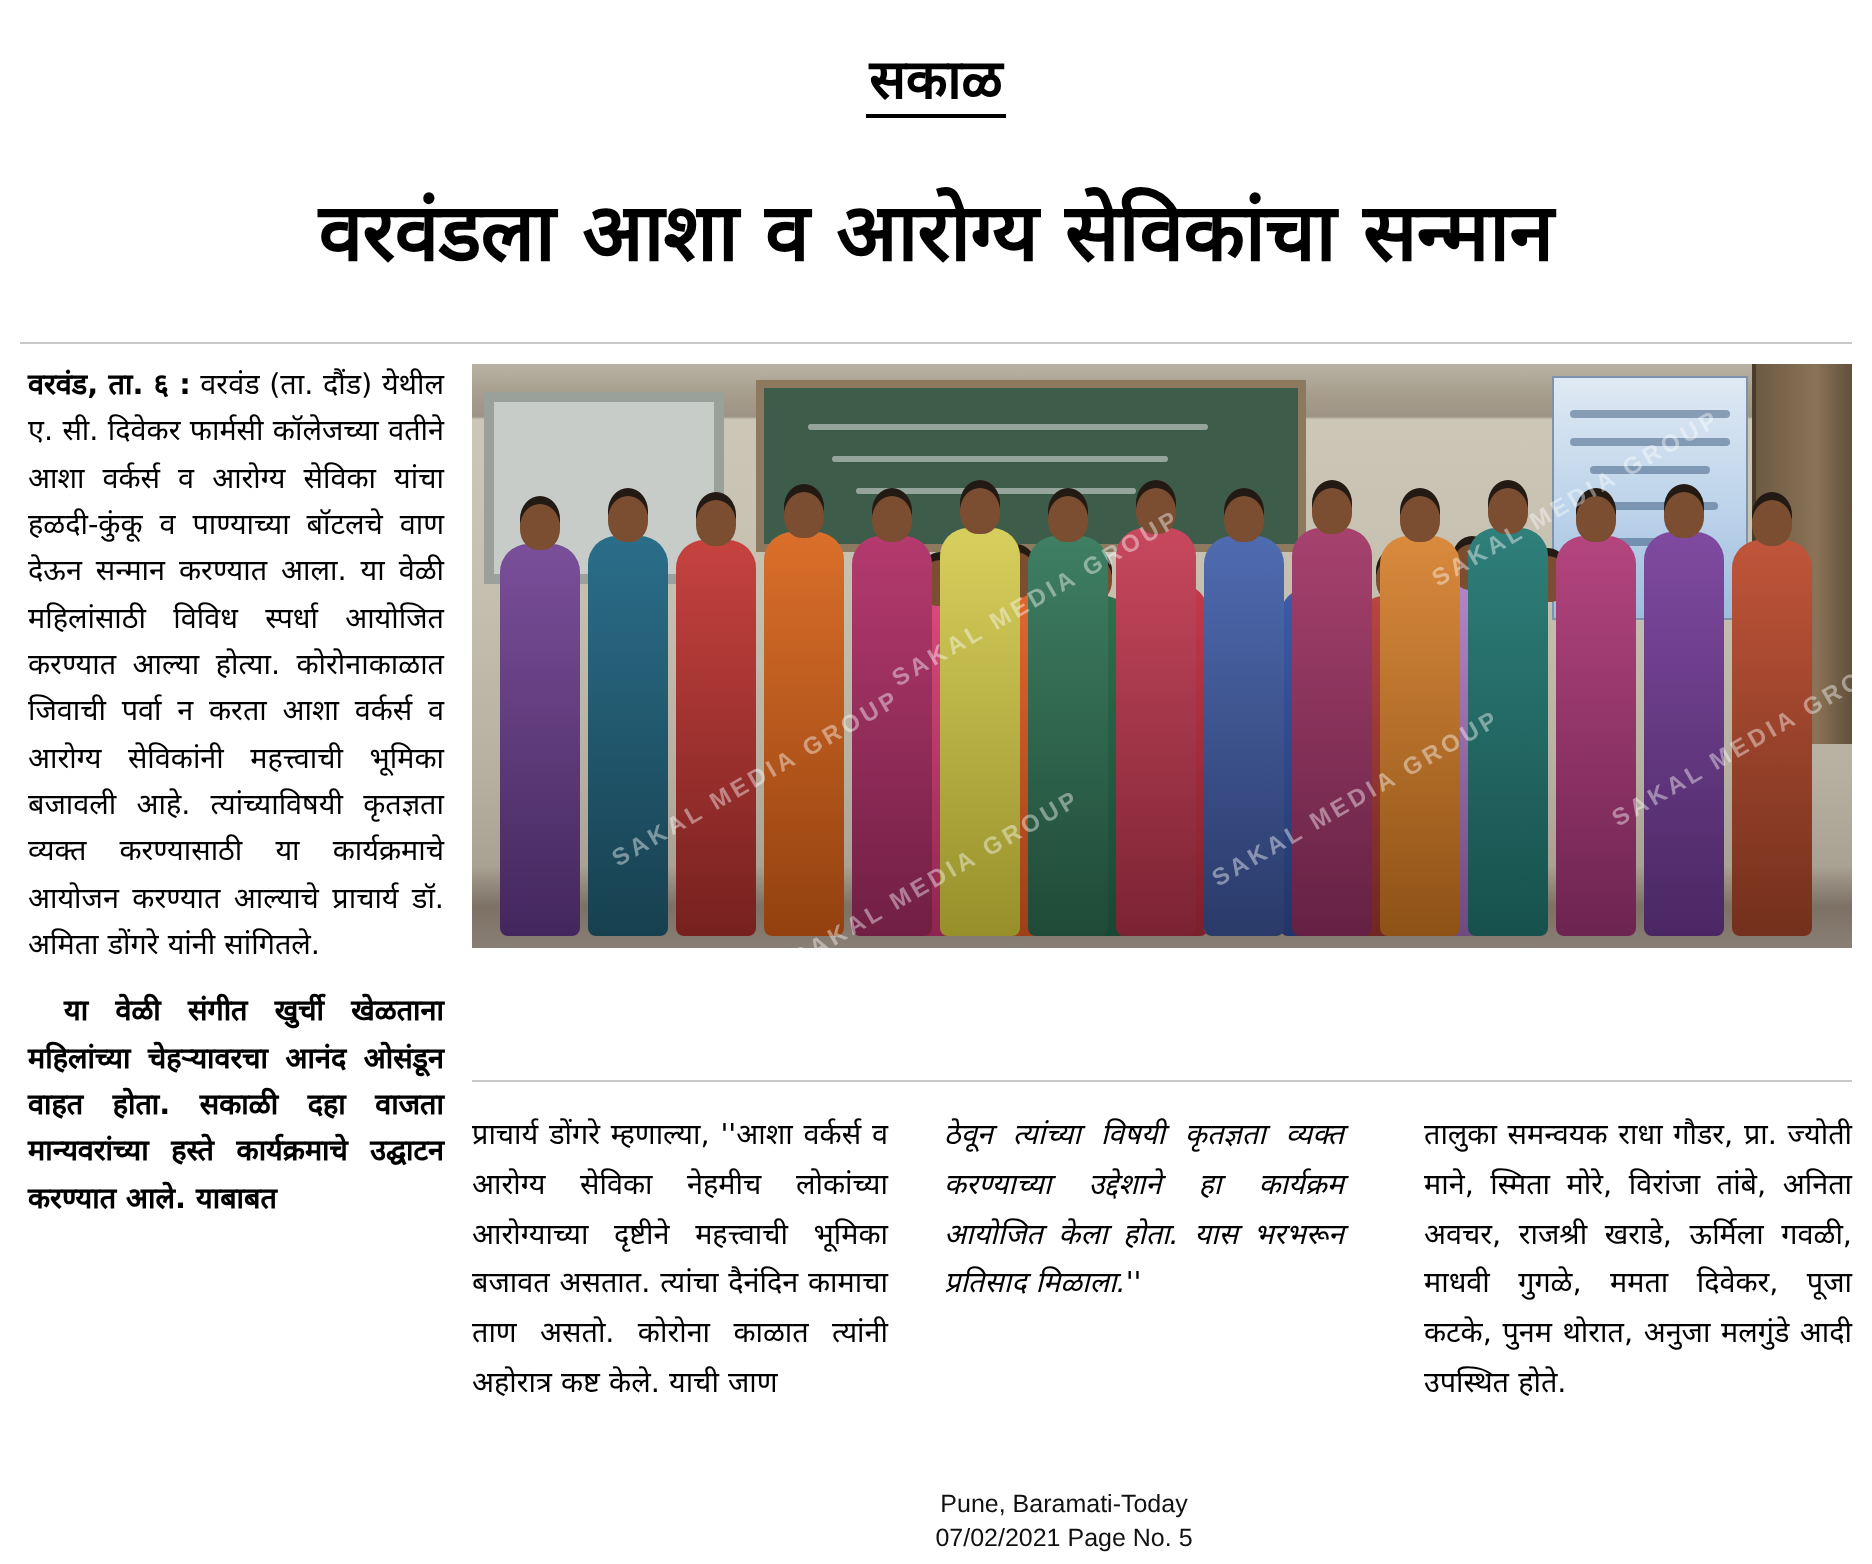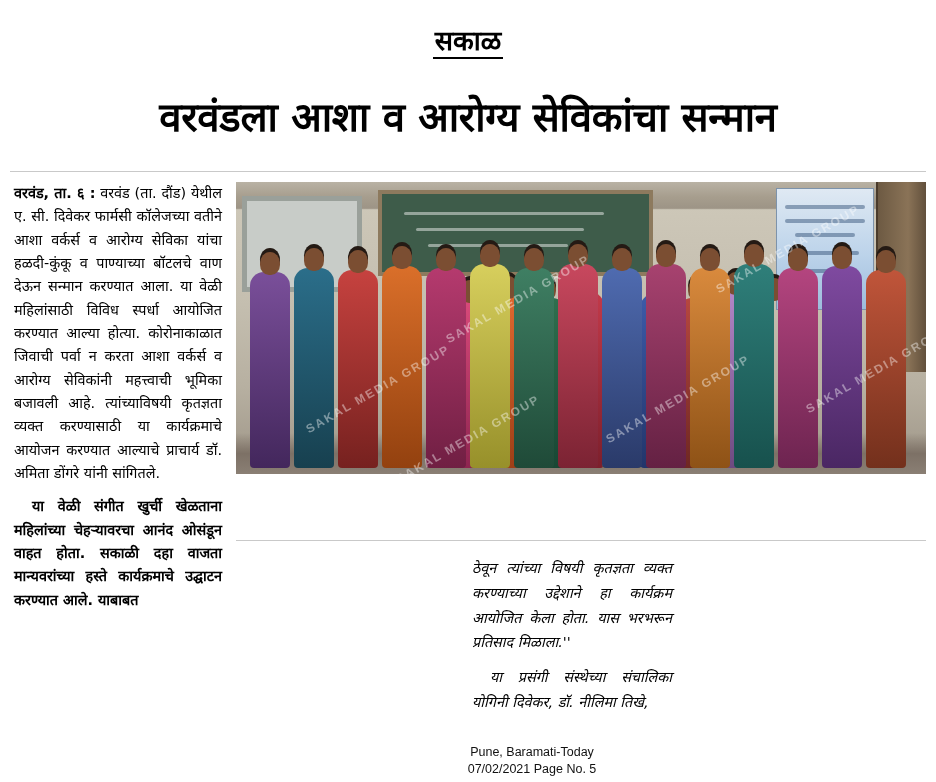--- a/index.html
+++ b/index.html
@@ -363,23 +363,28 @@
       <span class="watermark" style="left:360px; top:210px;">SAKAL MEDIA GROUP</span>
       <span class="watermark" style="left:470px; top:60px;">SAKAL MEDIA GROUP</span>
       <span class="watermark" style="left:560px; top:180px;">SAKAL MEDIA GROUP</span>
       <span class="watermark" style="left:150px; top:250px;">SAKAL MEDIA GROUP</span>
     </div>
   </div>
 
 
   <div class="rule-mid"></div>
 
+  <div class="col col-2">
+    <p>प्राचार्य डोंगरे म्हणाल्या, ''आशा वर्कर्स व आरोग्य सेविका नेहमीच लोकांच्या आरोग्याच्या दृष्टीने महत्त्वाची भूमिका बजावत असतात. त्यांचा दैनंदिन कामाचा ताण असतो. कोरोना काळात त्यांनी अहोरात्र कष्ट केले. याची जाण</p>
+  </div>
   <div class="col col-3">
     <p>ठेवून त्यांच्या विषयी कृतज्ञता व्यक्त करण्याच्या उद्देशाने हा कार्यक्रम आयोजित केला होता. यास भरभरून प्रतिसाद मिळाला.''</p>
-    <p>या प्रसंगी संस्थेच्या संचालिका योगिनी दिवेकर, डॉ. नीलिमा तिखे,</p>
+  </div>
+  <div class="col col-4">
+    <p>तालुका समन्वयक राधा गौडर, प्रा. ज्योती माने, स्मिता मोरे, विरांजा तांबे, अनिता अवचर, राजश्री खराडे, ऊर्मिला गवळी, माधवी गुगळे, ममता दिवेकर, पूजा कटके, पुनम थोरात, अनुजा मलगुंडे आदी उपस्थित होते.</p>
   </div>
 
   <div class="footer-meta">
     <div>Pune, Baramati-Today</div>
     <div>07/02/2021  Page No. 5</div>
   </div>
   <div class="reporter">रिपोर्टर-अमर परदेशी</div>
 
 </div>
 

